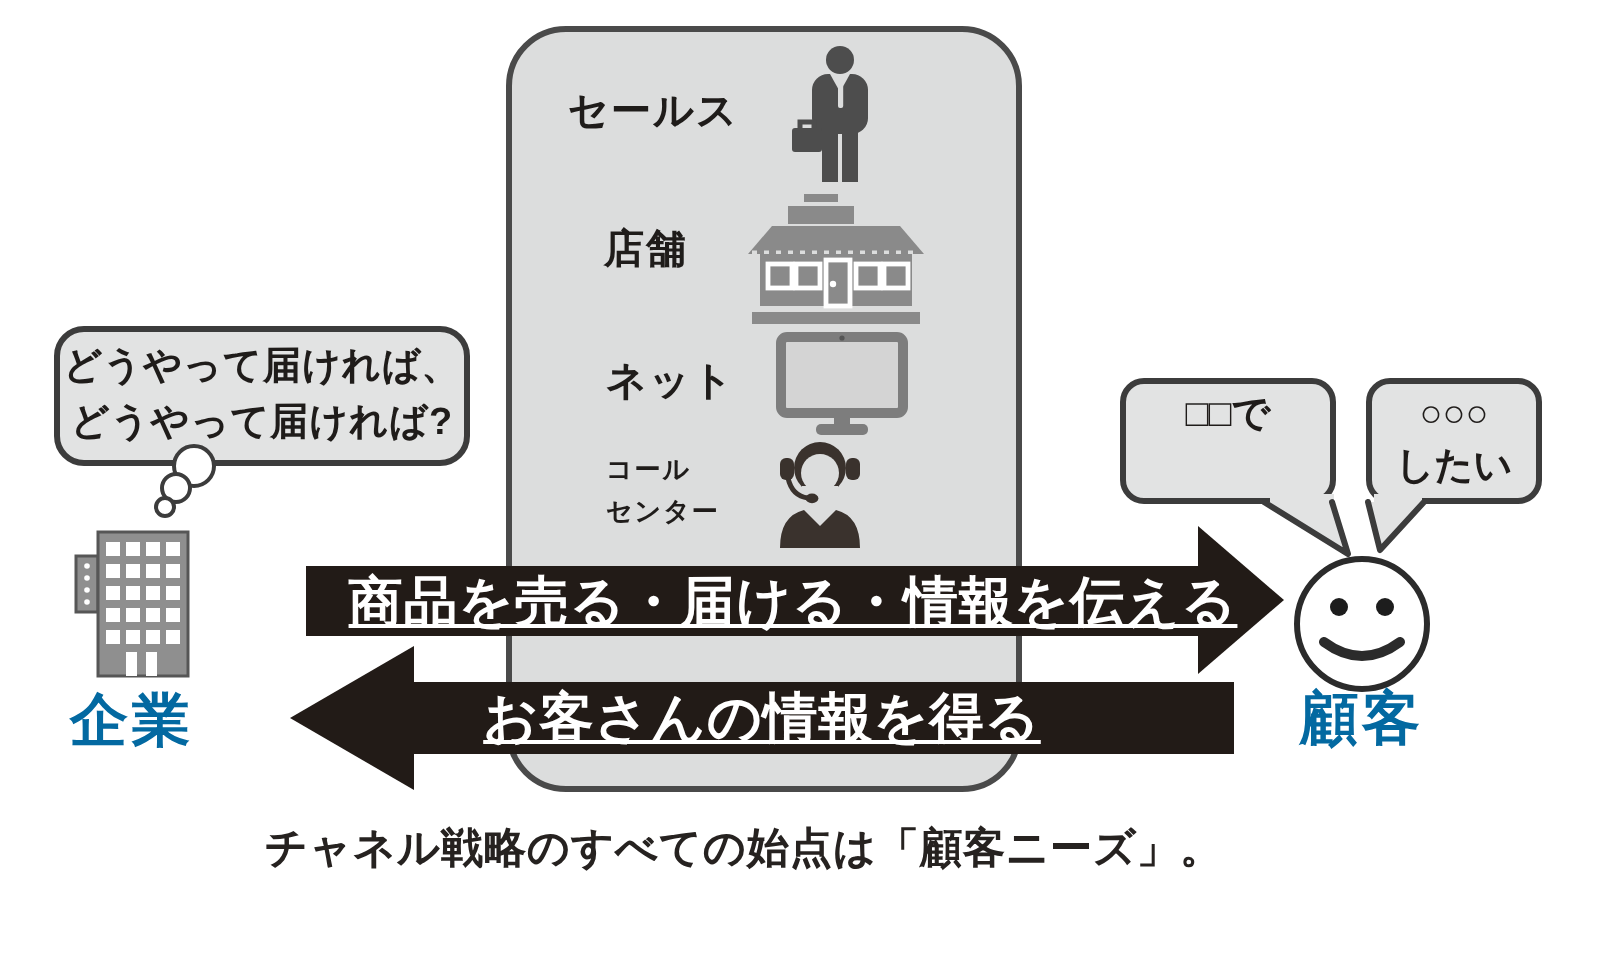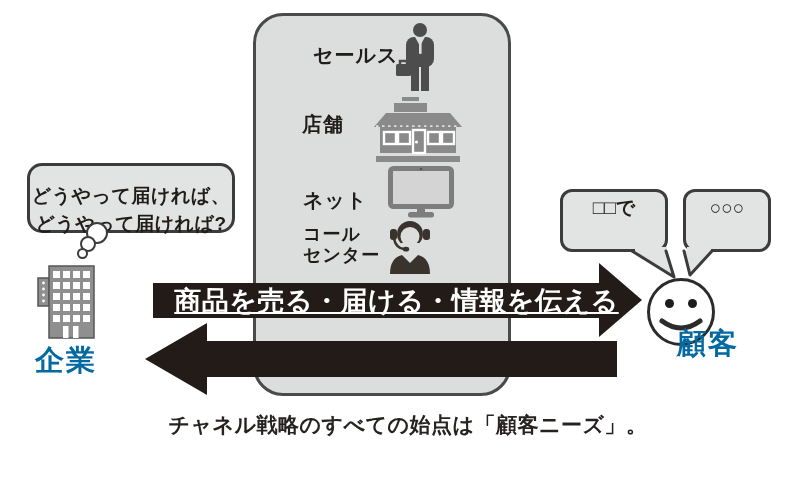--- a/index.html
+++ b/index.html
@@ -4,26 +4,26 @@
 <style>
   html,body{margin:0;padding:0;background:#fff;}
   .stage{position:relative;width:800px;height:477px;background:#ffffff;overflow:hidden;
          font-family:"Liberation Sans","DejaVu Sans",sans-serif;color:#262220;}
   .abs{position:absolute;}
 
   
   .panel{position:absolute;left:253px;top:13px;width:258px;height:383px;
          background:#dcdddd;border:3px solid #4a4a4a;border-radius:30px;box-sizing:border-box;}
   .ch-label{position:absolute;font-size:20px;font-weight:700;letter-spacing:1px;color:#1f1c1a;}
-  .ch-label.two-line{font-size:18px;line-height:21px;}
+  .ch-label.two-line{font-size:13px;line-height:21px;}
 
   
   .thought{position:absolute;left:27px;top:163px;width:208px;height:70px;background:#e2e3e3;
            border:3px solid #3c3c3c;border-radius:15px;box-sizing:border-box;
-           text-align:center;font-size:19px;font-weight:700;line-height:28px;padding-top:16px;
+           text-align:center;font-size:19px;font-weight:700;line-height:28px;padding-top:4px;
            letter-spacing:0.5px;color:#1f1c1a;}
   .tdot{position:absolute;background:#ffffff;border:2.5px solid #3c3c3c;border-radius:50%;box-sizing:border-box;}
 
   
   .arrow-body{position:absolute;background:#221b17;}
   .arrow-head-right{position:absolute;width:0;height:0;border-top:37px solid transparent;
                     border-bottom:37px solid transparent;border-left:43px solid #221b17;}
   .arrow-head-left{position:absolute;width:0;height:0;border-top:36px solid transparent;
                    border-bottom:36px solid transparent;border-right:62px solid #221b17;}
   .arrow-text{position:absolute;display:flex;align-items:center;justify-content:center;
@@ -36,30 +36,30 @@
 
   
   .smiley{position:absolute;left:647px;top:278px;width:68px;height:68px;background:#ffffff;
           border:3px solid #2b2b2b;border-radius:50%;box-sizing:border-box;}
   .eye{position:absolute;width:9px;height:9px;background:#1d1d1d;border-radius:50%;}
 
   .actor-label{position:absolute;font-size:29px;font-weight:700;letter-spacing:2px;
                text-align:center;color:#0369a1;white-space:nowrap;}
 
   .caption{position:absolute;left:0;top:411px;width:744px;text-align:center;font-size:21px;
-           font-weight:700;line-height:27px;letter-spacing:0.5px;color:#262220;margin-left:36px;}
+           font-weight:700;line-height:27px;letter-spacing:0.5px;color:#262220;}
 </style>
 </head>
 <body>
 
 <div class="stage">
 
   <div class="panel">
 
-    <div class="ch-label" style="left:57px;top:26px;">セールス</div>
+    <div class="ch-label" style="left:28px;top:26px;">セールス</div>
     <svg class="abs" style="left:140px;top:6px;" width="46" height="70" viewBox="0 0 46 70">
       <circle cx="24" cy="8" r="7" fill="#4d4d4d"></circle>
       <rect x="10" y="15" width="28" height="30" rx="8" fill="#4d4d4d"></rect>
       <path d="M19 15 L29 15 L24 24 Z" fill="#dcdddd"></path>
       <rect x="23" y="20" width="2.6" height="12" fill="#dcdddd" rx="1"></rect>
       <rect x="15" y="40" width="8" height="29" fill="#4d4d4d"></rect>
       <rect x="25" y="40" width="8" height="29" fill="#4d4d4d"></rect>
       <path d="M4 43 V39 H11 V43" stroke="#4d4d4d" stroke-width="2.5" fill="none"></path>
       <rect x="0" y="42" width="15" height="12" rx="1.5" fill="#4d4d4d"></rect>
     </svg>
@@ -73,21 +73,21 @@
       <rect x="8" y="31" width="76" height="26" fill="#8a8a8a"></rect>
       <rect x="12" y="36" width="12" height="12" fill="#8a8a8a" stroke="#ffffff" stroke-width="2.4"></rect>
       <rect x="26" y="36" width="12" height="12" fill="#8a8a8a" stroke="#ffffff" stroke-width="2.4"></rect>
       <rect x="41" y="34" width="12" height="23" fill="#8a8a8a" stroke="#ffffff" stroke-width="2.4"></rect>
       <circle cx="44.5" cy="46" r="1.6" fill="#ffffff"></circle>
       <rect x="56" y="36" width="12" height="12" fill="#8a8a8a" stroke="#ffffff" stroke-width="2.4"></rect>
       <rect x="70" y="36" width="12" height="12" fill="#8a8a8a" stroke="#ffffff" stroke-width="2.4"></rect>
       <rect x="4" y="60" width="84" height="6" fill="#8a8a8a"></rect>
     </svg>
 
-    <div class="ch-label" style="left:47px;top:171px;">ネット</div>
+    <div class="ch-label" style="left:47px;top:161px;">ネット</div>
     <svg class="abs" style="left:132px;top:150px;" width="66" height="52" viewBox="0 0 66 52">
       <rect x="2.5" y="2.5" width="61" height="38" rx="3" fill="#d4d4d4" stroke="#7d7d7d" stroke-width="5"></rect>
       <circle cx="33" cy="3" r="1.3" fill="#555555"></circle>
       <rect x="29" y="41" width="8" height="6" fill="#7d7d7d"></rect>
       <rect x="20" y="46" width="26" height="5.5" rx="2.5" fill="#7d7d7d"></rect>
     </svg>
 
     <div class="ch-label two-line" style="left:47px;top:208px;">
       <div>コール</div>
       <div>センター</div>
@@ -145,42 +145,44 @@
     </g>
   </svg>
   <div class="actor-label" style="left:33px;top:341px;width:66px;">企業</div>
 
   <div class="arrow-body" style="left:153px;top:283px;width:446px;height:35px;"></div>
   <div class="arrow-head-right" style="left:599px;top:263px;"></div>
   <div class="arrow-text" style="left:153px;top:283px;width:487px;height:35px;">商品を売る・届ける・情報を伝える</div>
 
   <div class="arrow-head-left" style="left:145px;top:323px;"></div>
   <div class="arrow-body" style="left:205px;top:341px;width:412px;height:36px;"></div>
+  <div class="arrow-text" style="left:145px;top:341px;width:472px;height:36px;">お客さんの情報を得る</div>
 
   <div class="speech" style="left:560px;top:189px;width:108px;height:63px;">
     <div>□□で</div>
   </div>
   <svg class="abs" style="left:631px;top:247px;" width="50" height="34">
     <path d="M4 0 L36 0 L36 5 L4 5 Z" fill="#e2e3e3"></path>
     <path d="M1 4 L43 30 L35 4" fill="#e2e3e3" stroke="#3c3c3c" stroke-width="3" stroke-linejoin="round" stroke-linecap="round"></path>
   </svg>
   <div class="speech" style="left:683px;top:189px;width:88px;height:63px;">
     <div>○○○</div>
+    <div>したい</div>
   </div>
   <svg class="abs" style="left:681px;top:247px;" width="40" height="34">
     <path d="M6 0 L30 0 L30 5 L6 5 Z" fill="#e2e3e3"></path>
     <path d="M31 4 L9 28 L3 4" fill="#e2e3e3" stroke="#3c3c3c" stroke-width="3" stroke-linejoin="round" stroke-linecap="round"></path>
   </svg>
 
   <div class="smiley">
     <div class="eye" style="left:15px;top:18px;"></div>
     <div class="eye" style="left:38px;top:18px;"></div>
     <svg class="abs" style="left:9px;top:37px;" width="44" height="18">
       <path d="M3 3 Q22 17 41 3" fill="none" stroke="#2b2b2b" stroke-width="5" stroke-linecap="round"></path>
     </svg>
   </div>
-  <div class="actor-label" style="left:644px;top:324px;width:74px;margin-left:27px;">顧客</div>
+  <div class="actor-label" style="left:644px;top:340px;width:74px;">顧客</div>
 
   <div class="caption">
     <div>チャネル戦略のすべての始点は「顧客ニーズ」。</div>
   </div>
 
 </div>
 
 </body></html>

